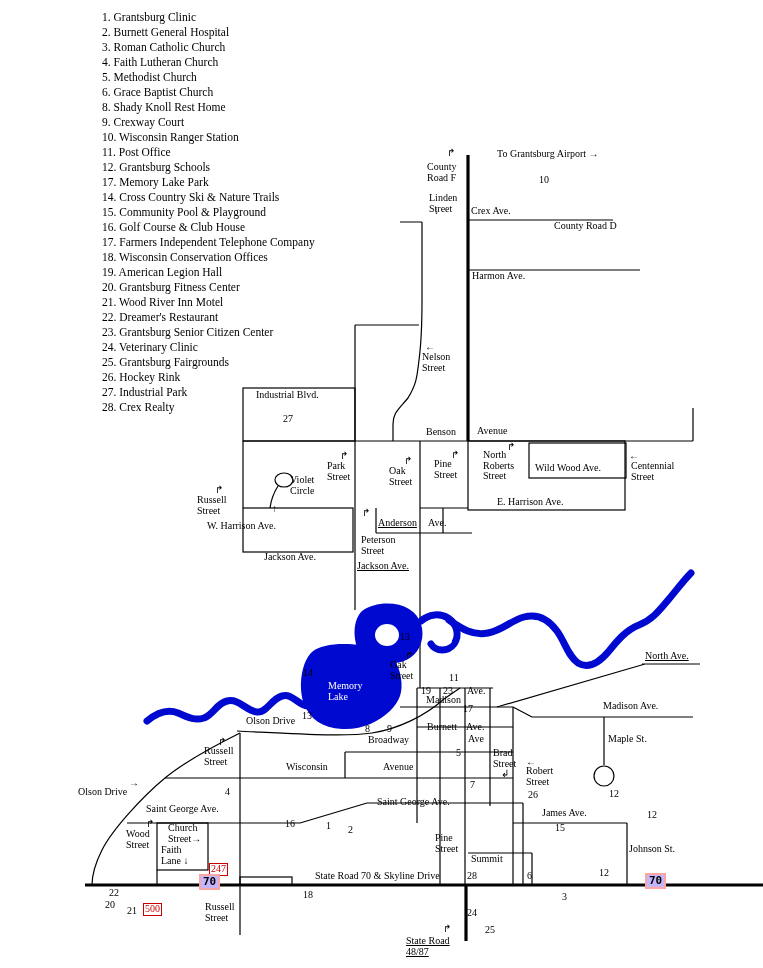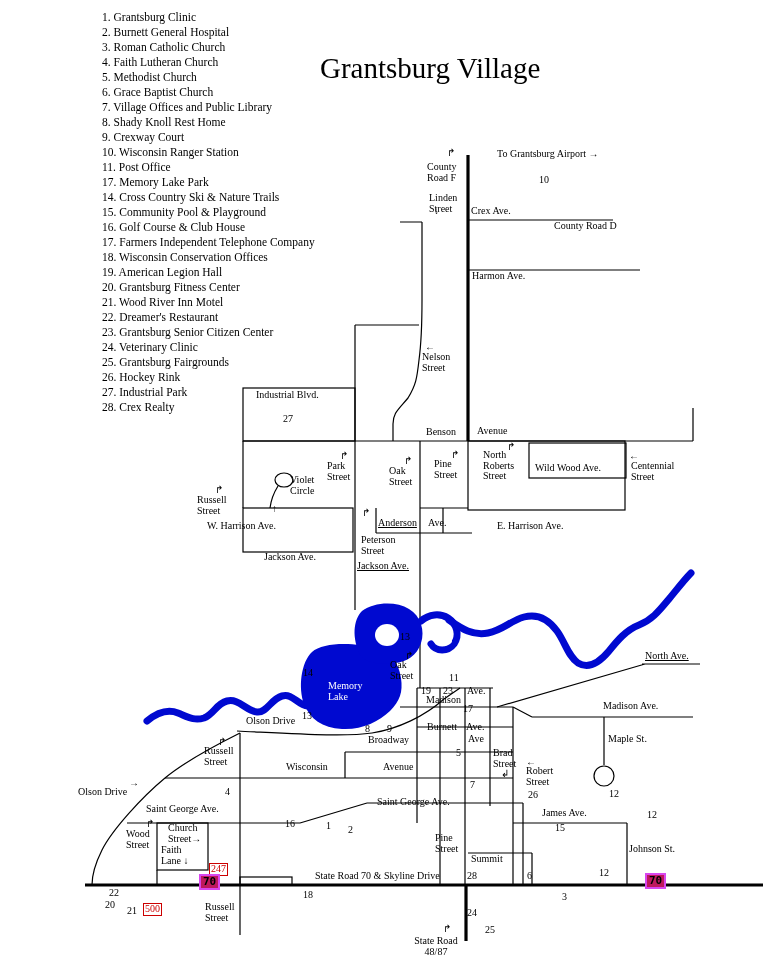--- a/index.html
+++ b/index.html
@@ -5,44 +5,43 @@
   html,body{margin:0;padding:0;background:#fff;}
   #page{position:relative;width:763px;height:968px;background:#fff;overflow:hidden;
         font-family:"Liberation Serif",serif;}
   .title{position:absolute;left:320px;top:52px;font-size:29px;color:#000;white-space:nowrap;}
   .legend{position:absolute;left:102px;top:10px;font-size:11.5px;line-height:15px;color:#000;white-space:nowrap;}
   #map-svg{position:absolute;left:0;top:0;z-index:1;}
   #label-layer{position:absolute;left:0;top:0;width:763px;height:968px;z-index:2;}
   .map-label{position:absolute;font-size:10px;line-height:10.5px;color:#000;white-space:pre-line;}
   .u{text-decoration:underline;}
   .lake-text{color:#ffffff;}
-  .center{text-align:center;width:60px;}
+  .center{text-align:left;width:60px;text-decoration:underline;}
   .red-badge{color:#cc0000;border:1px solid #cc0000;padding:0 1px;background:#fff;}
-  .shield{border:2px solid #d946ef;font-weight:bold;background:#be185d;padding:0 2px;
+  .shield{border:2px solid #fca5a5;font-weight:bold;background:#c4b5fd;padding:0 2px;
           font-family:"DejaVu Sans Mono",monospace;font-size:11px;line-height:12px;}
 </style>
 </head>
 <body>
 
 <div id="page">
 
-  <div class="title">Grantsburg Village</div>
 
   <div class="legend">
       <div>1. Grantsburg Clinic</div>
       <div>2. Burnett General Hospital</div>
       <div>3. Roman Catholic Church</div>
       <div>4. Faith Lutheran Church</div>
       <div>5. Methodist Church</div>
       <div>6. Grace Baptist Church</div>
-      <div>7. Village Offices and Public Library</div>
       <div>8. Shady Knoll Rest Home</div>
       <div>9. Crexway Court</div>
       <div>10. Wisconsin Ranger Station</div>
       <div>11. Post Office</div>
+      <div>12. Grantsburg Schools</div>
       <div>17. Memory Lake Park</div>
       <div>14. Cross Country Ski &amp; Nature Trails</div>
       <div>15. Community Pool &amp; Playground</div>
       <div>16. Golf Course &amp; Club House</div>
       <div>17. Farmers Independent Telephone Company</div>
       <div>18. Wisconsin Conservation Offices</div>
       <div>19. American Legion Hall</div>
       <div>20. Grantsburg Fitness Center</div>
       <div>21. Wood River Inn Motel</div>
       <div>22. Dreamer's Restaurant</div>
@@ -142,21 +141,21 @@
       <div class="map-label" style="left: 434px; top: 459px;">Pine
 Street</div>
       <div class="map-label" style="left: 507px; top: 442px;">↱</div>
       <div class="map-label" style="left: 483px; top: 450px;">North
 Roberts
 Street</div>
       <div class="map-label" style="left: 535px; top: 463px;">Wild Wood Ave.</div>
       <div class="map-label" style="left: 629px; top: 451px;">←</div>
       <div class="map-label" style="left: 631px; top: 461px;">Centennial
 Street</div>
-      <div class="map-label" style="left: 497px; top: 497px; margin-top: 24px;">E. Harrison Ave.</div>
+      <div class="map-label" style="left: 497px; top: 497px;">E. Harrison Ave.</div>
       <div class="map-label" style="left: 215px; top: 485px;">↱</div>
       <div class="map-label" style="left: 197px; top: 495px;">Russell
 Street</div>
       <div class="map-label" style="left: 272px; top: 504px;">↑</div>
       <div class="map-label" style="left: 207px; top: 521px;">W. Harrison Ave.</div>
       <div class="map-label" style="left: 264px; top: 552px;">Jackson Ave.</div>
       <div class="map-label" style="left: 362px; top: 508px;">↱</div>
       <div class="map-label u" style="left: 378px; top: 518px;">Anderson</div>
       <div class="map-label" style="left: 428px; top: 518px;">Ave.</div>
       <div class="map-label" style="left: 361px; top: 535px;">Peterson

